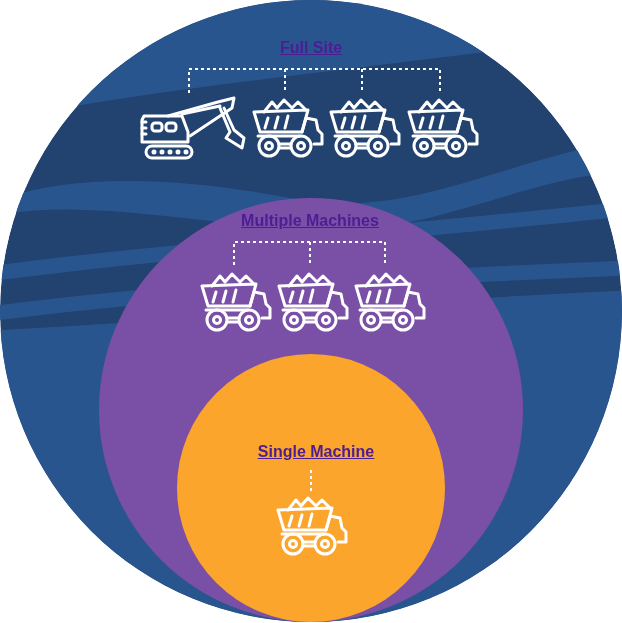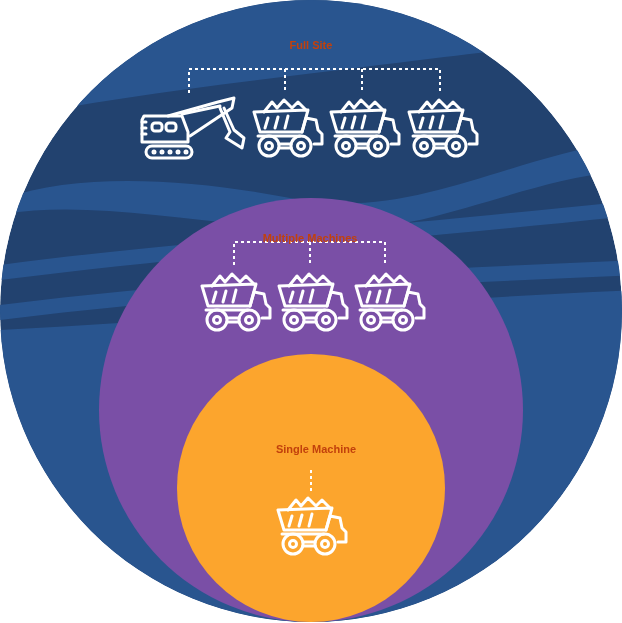--- a/index.html
+++ b/index.html
@@ -2,25 +2,26 @@
 <html><head>
   <meta charset="utf-8">
   <style>
     html, body { margin: 0; padding: 0; background: #ffffff; }
     body { width: 622px; height: 623px; overflow: hidden; position: relative; }
     #stage { position: absolute; left: 0; top: 0; width: 622px; height: 623px; }
     .label {
       position: absolute;
       font-family: "Liberation Sans", "DejaVu Sans", sans-serif;
       font-weight: bold;
-      color: #c2410c;
-      font-size: 11px;
+      color: #4c1d95;
+      font-size: 16px;
       text-align: center;
       white-space: nowrap;
       transform: translateX(-50%);
+      text-decoration: underline;
     }
   </style>
 </head>
 <body>
 
 <svg id="stage" width="622" height="623" viewBox="0 0 622 623" xmlns="http://www.w3.org/2000/svg">
   <defs>
     <clipPath id="outerClip">
         <circle cx="311" cy="311" r="311"></circle>
       </clipPath>
@@ -97,14 +98,14 @@
   </g>
   <use href="#truck" x="198" y="270"></use>
   <use href="#truck" x="275" y="270"></use>
   <use href="#truck" x="352" y="270"></use>
 
   <path d="M311 470 L311 492" fill="none" stroke="#ffffff" stroke-width="2" stroke-dasharray="3 3"></path>
   <use href="#truck" x="274" y="494"></use>
 </svg>
 
 <div class="label" style="left:311px; top:39px;">Full Site</div>
-<div class="label" style="left:310px; top:212px;margin-top:20px;">Multiple Machines</div>
+<div class="label" style="left:310px; top:212px;">Multiple Machines</div>
 <div class="label" style="left:316px; top:443px;">Single Machine</div>
 
 </body></html>

